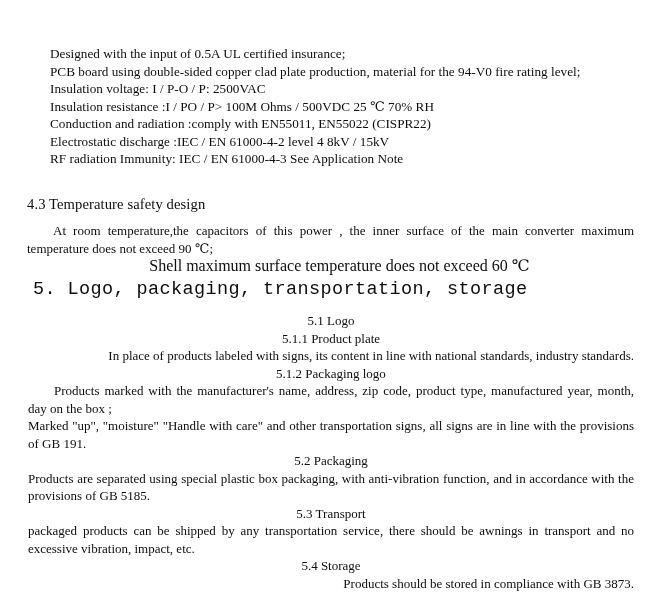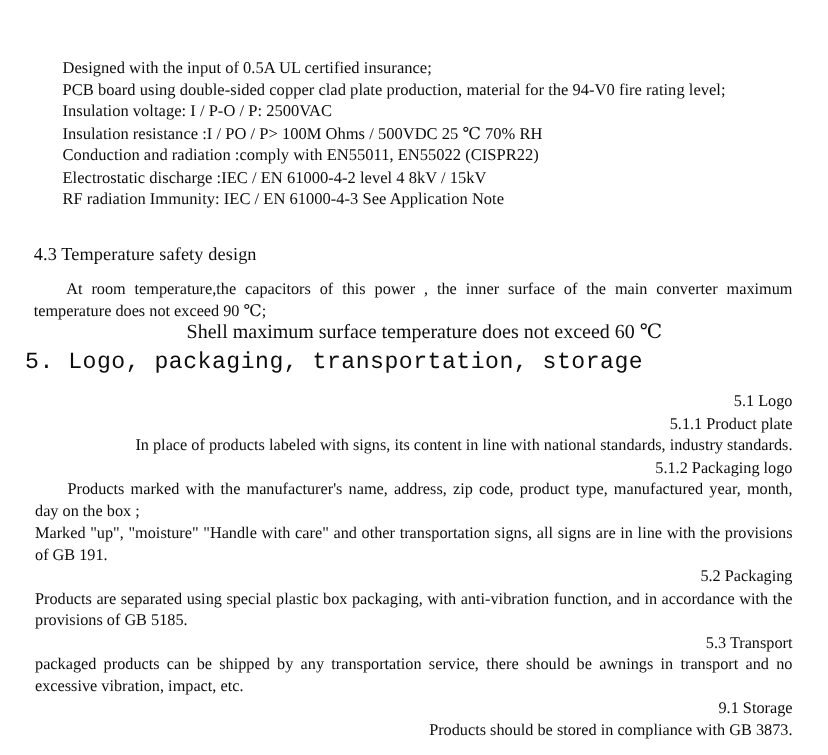--- a/index.html
+++ b/index.html
@@ -69,21 +69,21 @@
     width: 607px;
     font-size: 16px;
     line-height: 17.5px;
     text-align: center;
     text-indent: 26px;
   }
 
   
   .h-main {
     position: absolute;
-    left: 20px;
+    left: 33px;
     font-family: "Liberation Mono", "DejaVu Sans Mono", monospace;
     font-size: 18.5px;
     line-height: 22px;
     letter-spacing: 0.4px;
     white-space: nowrap;
   }
   #h-logo { top: 231px; }
   #h-weight { top: 563px; }
 
   
@@ -92,21 +92,21 @@
     left: 28px;
     top: 264px;
     width: 606px;
   }
   .sec5 p {
     margin: 0;
     font-size: 13px;
     line-height: 17.5px;
   }
   .lbl {
-    text-align: right;
+    text-align: center;
     white-space: nowrap;
   }
   .just {
     text-align: justify;
   }
   .just-indent {
     text-align: justify;
     text-indent: 26px;
   }
   .plain {
@@ -139,19 +139,19 @@
     <p class="lbl">5.1 Logo</p>
     <p class="lbl">5.1.1 Product plate</p>
     <p class="plain">In place of products labeled with signs, its content in line with national standards, industry standards.</p>
     <p class="lbl">5.1.2 Packaging logo</p>
     <p class="just-indent">Products marked with the manufacturer's name, address, zip code, product type, manufactured year, month, day on the box ;</p>
     <p class="just">Marked "up", "moisture" "Handle with care" and other transportation signs, all signs are in line with the provisions of GB 191.</p>
     <p class="lbl">5.2 Packaging</p>
     <p class="just">Products are separated using special plastic box packaging, with anti-vibration function, and in accordance with the provisions of GB 5185.</p>
     <p class="lbl">5.3 Transport</p>
     <p class="just"> packaged products can be shipped by any transportation service, there should be awnings in transport and no excessive vibration, impact, etc.</p>
-    <p class="lbl">9.1 Storage</p>
+    <p class="lbl">5.4 Storage</p>
     <p class="plain">Products should be stored in compliance with GB 3873.</p>
   </div>
 
   <div class="h-main" id="h-weight">6. Weight and Dimensions:</div>
 
 </div>
 
 </body></html>

